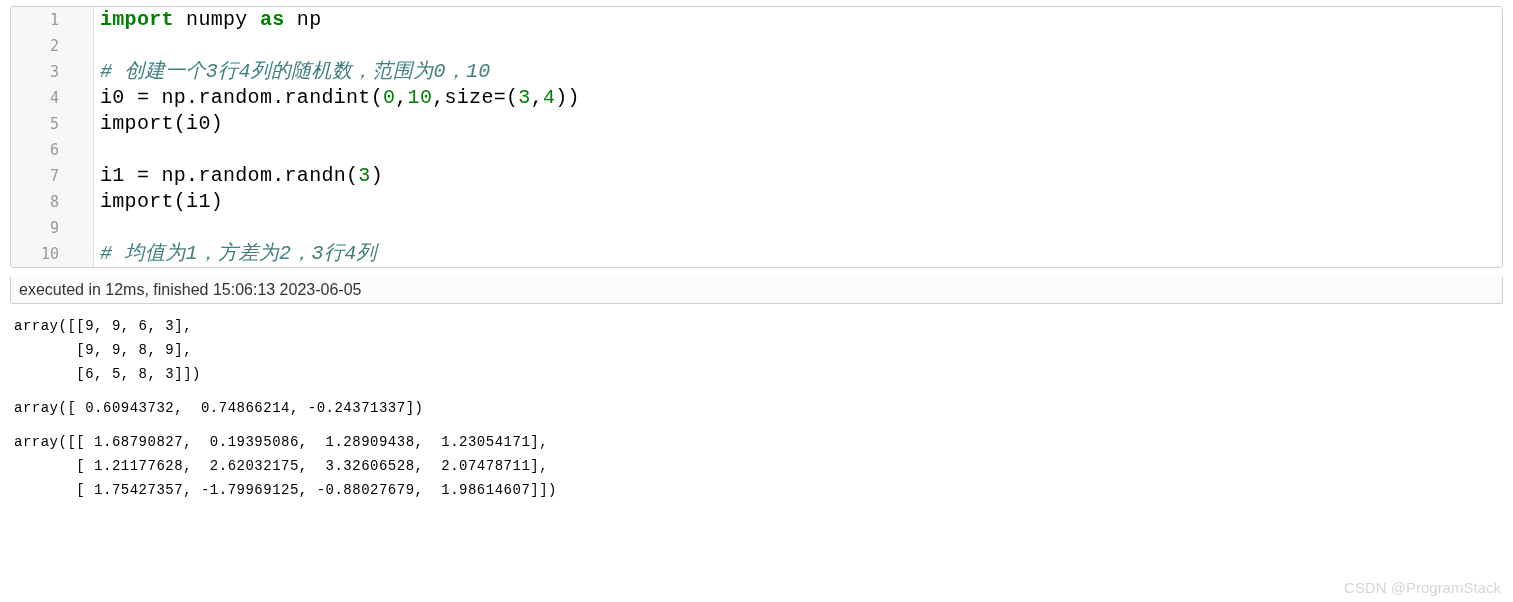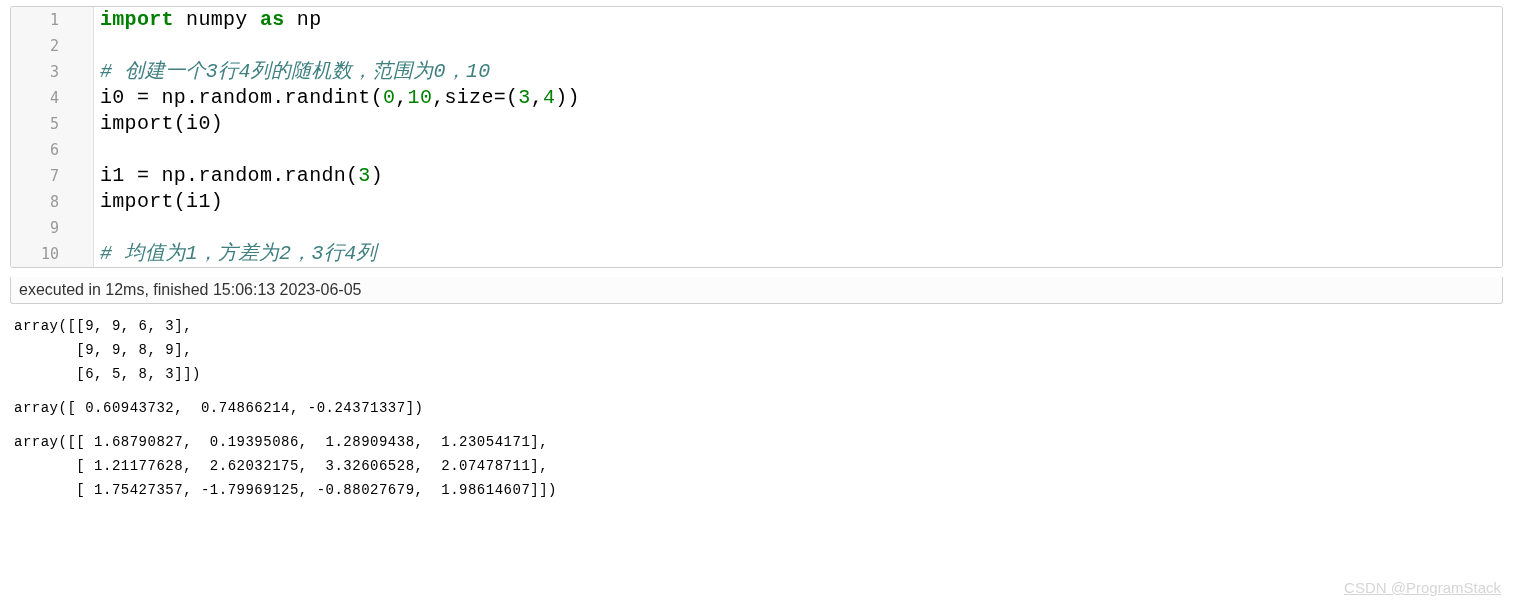--- a/index.html
+++ b/index.html
@@ -66,21 +66,20 @@
     color: #000;
     letter-spacing: 0.5px;
   }
   .watermark {
     position: fixed;
     right: 12px;
     bottom: 6px;
     color: #d6d6d6;
     font-size: 15px;
     font-family: Arial, sans-serif;
-    text-decoration: underline;
   }
 </style>
 </head>
 <body>
 
 <div class="code-cell" id="code-cell">
     <div class="code-row">
       <div class="gutter">1</div>
       <div class="code-line"><span class="kw-green">import</span> numpy <span class="kw-green">as</span> np</div>
     </div>

